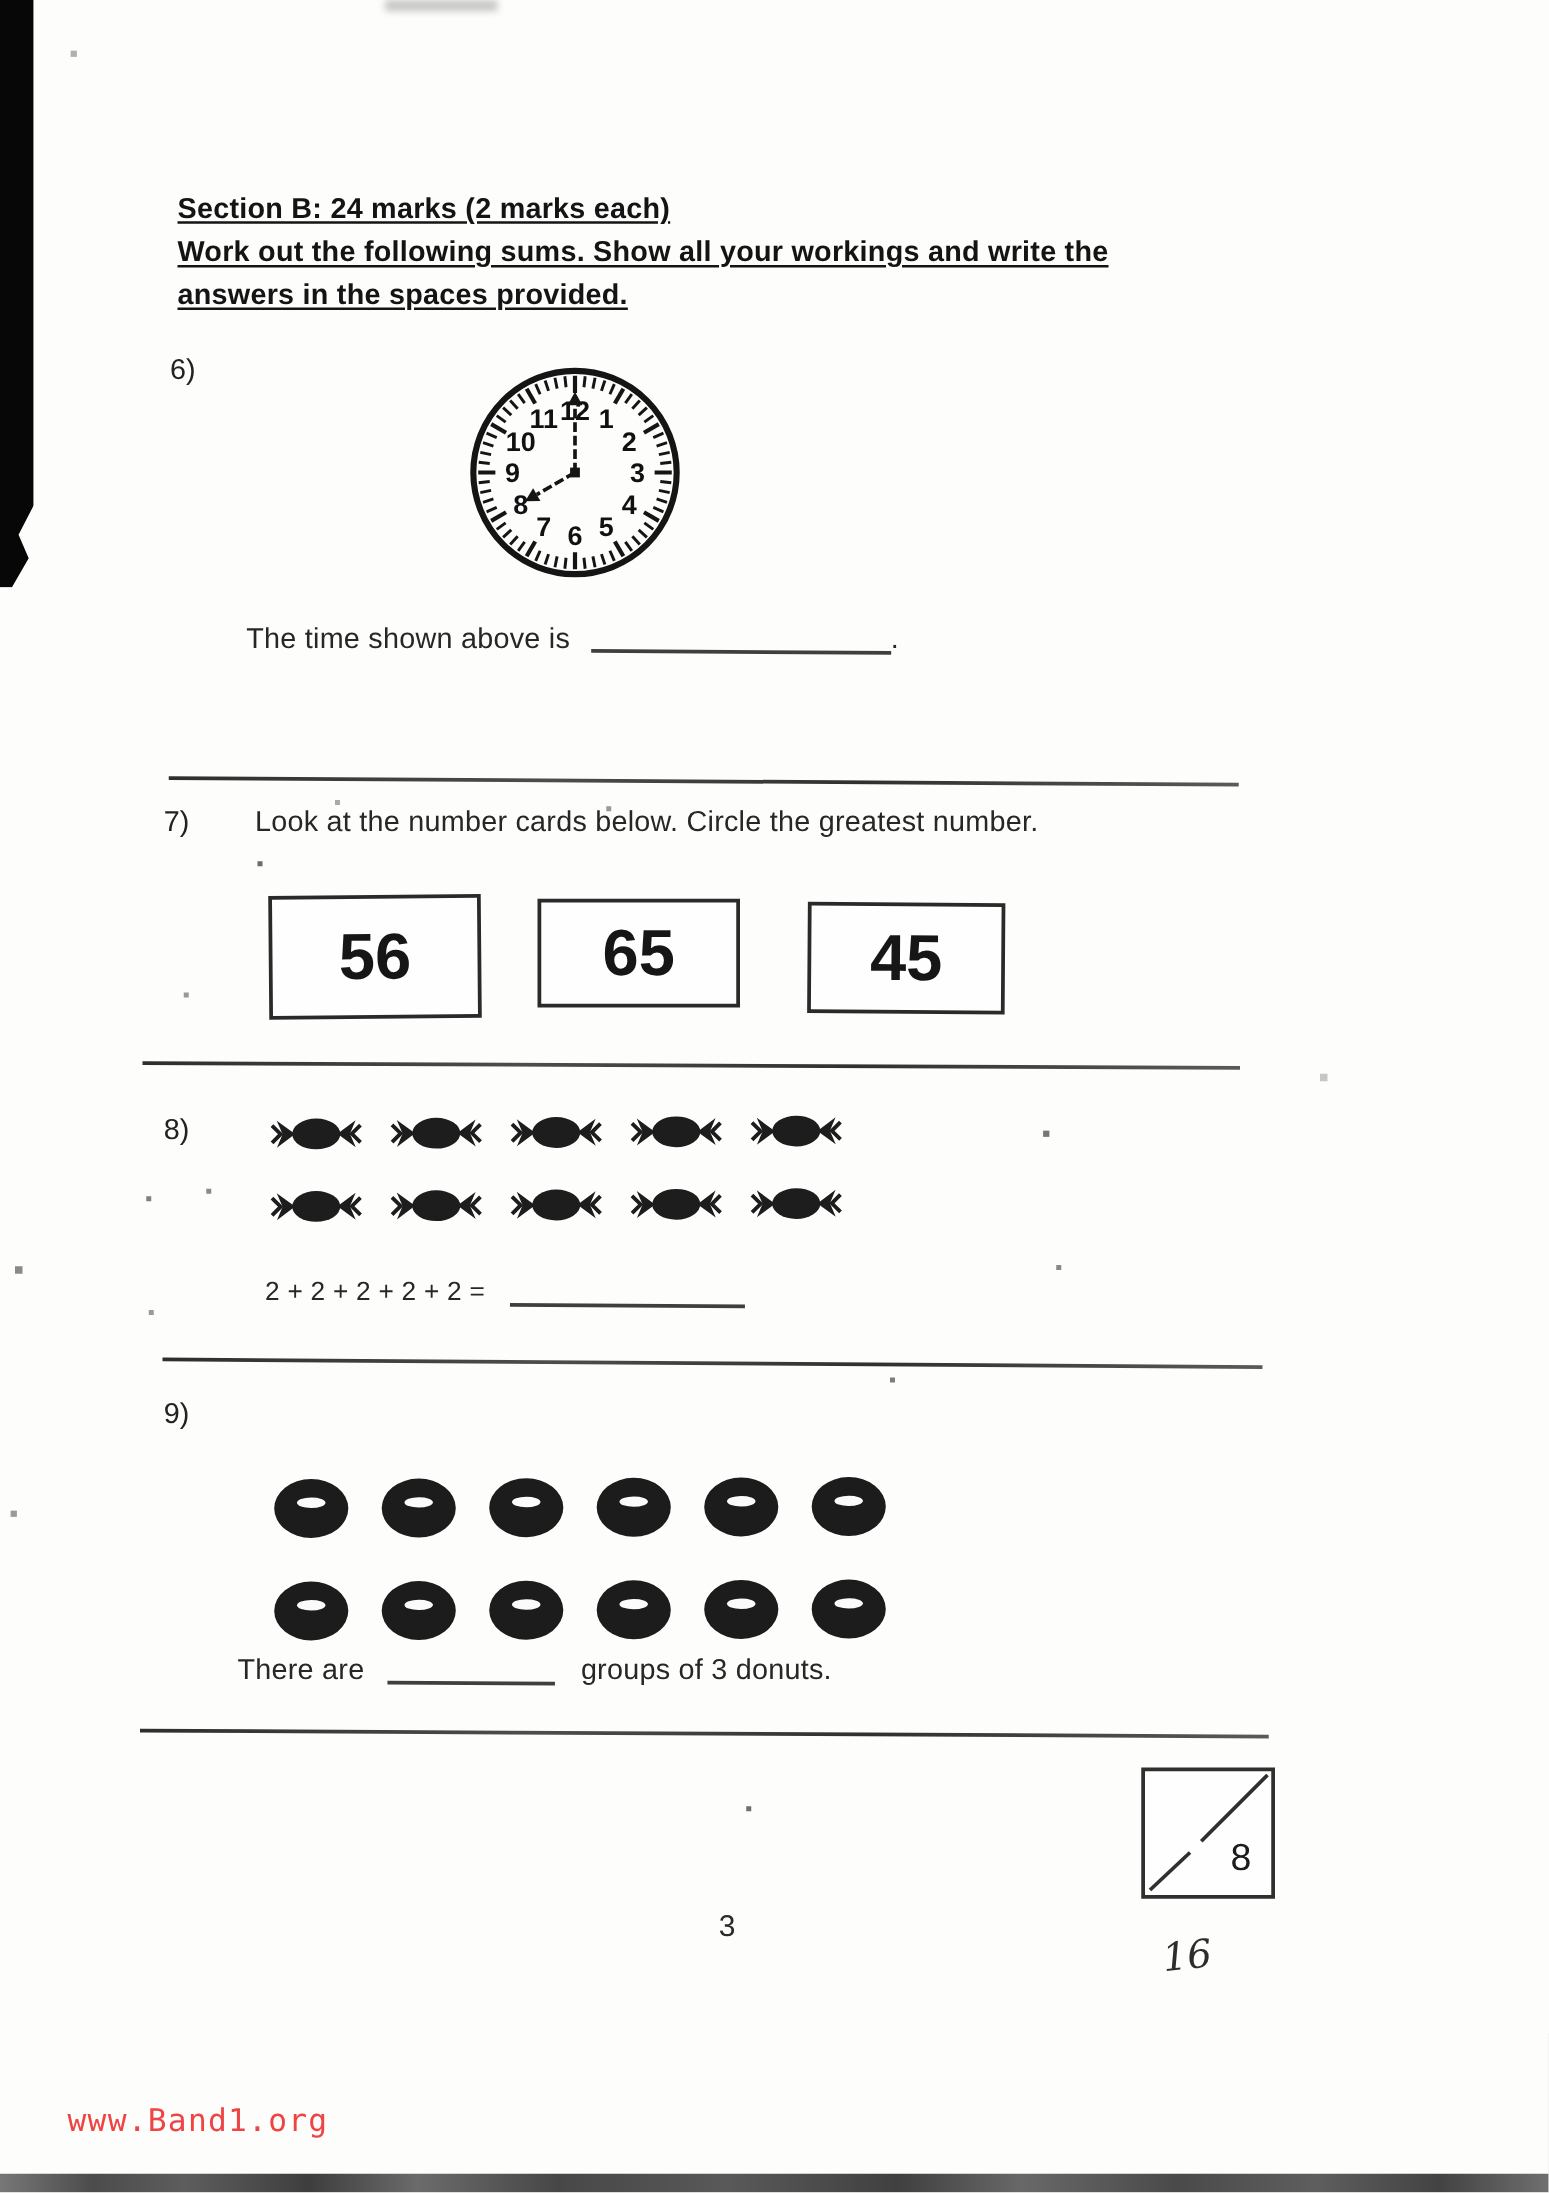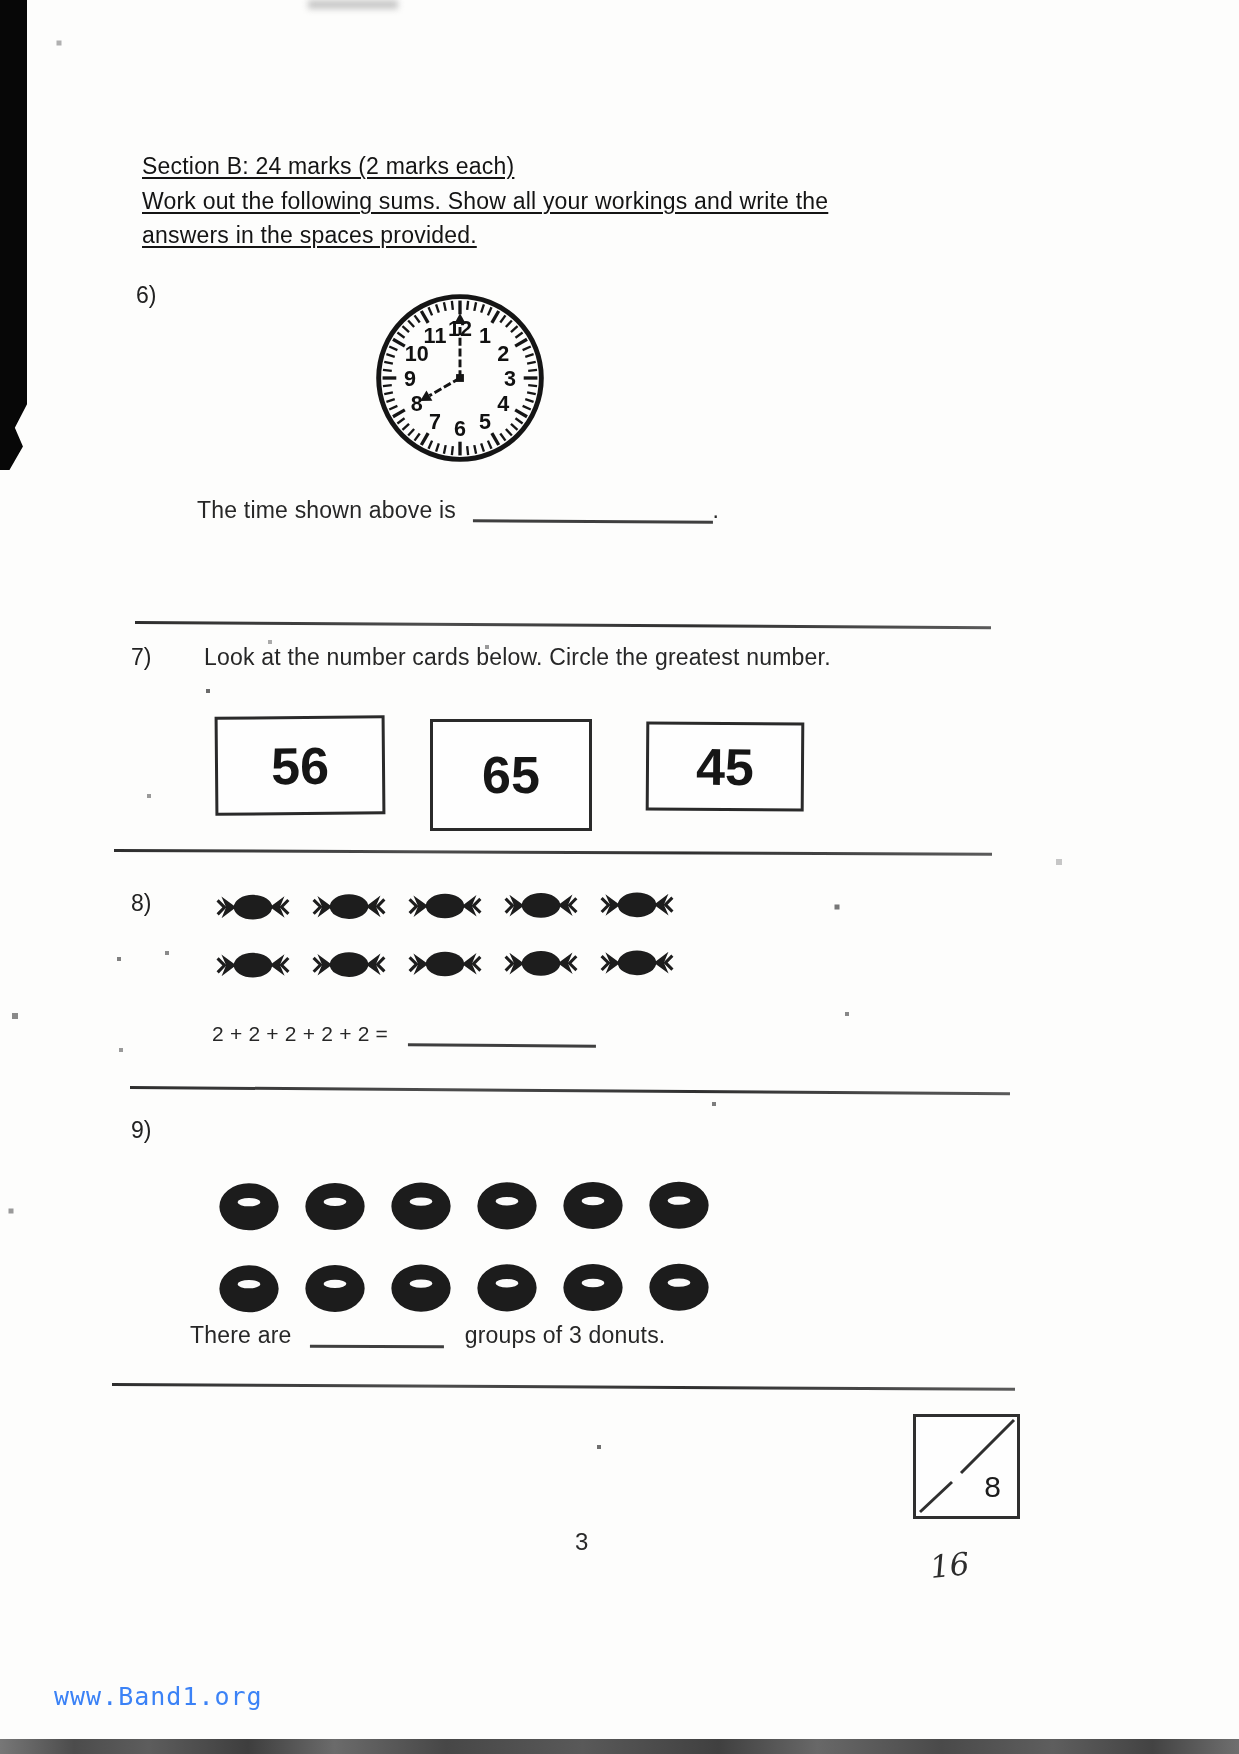--- a/index.html
+++ b/index.html
@@ -15,21 +15,21 @@
   .strip-bottom{left:0;top:1739px;width:1239px;height:15px;
      background:linear-gradient(90deg,#777 0,#4c4c4c 6%,#5d5d5d 12%,#3e3e3e 20%,#6b6b6b 27%,
        #474747 36%,#595959 47%,#404040 58%,#686868 66%,#4a4a4a 76%,#5e5e5e 85%,#434343 93%,#6f6f6f 100%)}
   .specks{left:0;top:0;width:2px;height:2px;background:transparent;box-shadow:
      207px 690px 0 1px #6b6b6b,148px 795px 0 1px #999,118px 958px 0 1px #808080,
      166px 952px 0 1px #8a8a8a,836px 906px 0 1.5px #777,846px 1013px 0 1px #888,
      120px 1049px 0 1px #9a9a9a,713px 1103px 0 1px #7d7d7d,598px 1446px 0 1px #6f6f6f,
      269px 641px 0 1px #aaa,486px 646px 0 1px #999,58px 42px 0 1.5px #b0b0b0,
      1058px 861px 0 2px #c6c6c6,14px 1015px 0 2px #8a8a8a,10px 1210px 0 1.5px #9a9a9a}
 
-  .hdr{font-weight:normal;font-size:23px;color:#141414;letter-spacing:.2px;
+  .hdr{font-weight:bold;font-size:23px;color:#141414;letter-spacing:.2px;
        text-decoration:underline;text-decoration-thickness:2.2px;text-underline-offset:3px}
   .qlabel{font-size:23px;color:#222}
   .qtext{font-size:23px;color:#272727;letter-spacing:.2px;white-space:nowrap}
   .blank{display:inline-block;height:18px;border-bottom:3px solid #3f3f3f;transform:translateY(5px)}
   .divider{height:3px;background:linear-gradient(90deg,#2e2e2e,#4d4d4d 35%,#303030 65%,#5a5a5a);transform-origin:left center}
 
   .card{border:3.5px solid #2a2a2a;background:#fefefe;display:flex;align-items:center;justify-content:center;
         font-size:52px;font-weight:bold;color:#161616}
 
   .candy-row{display:flex;gap:18px;transform:rotate(-.35deg)}
@@ -37,21 +37,21 @@
   .candy svg,.donut svg{display:block;width:100%;height:100%}
   .donut-row{display:flex;gap:10px;transform:rotate(-.2deg)}
   .donut{width:76px;height:64px}
 
   .marks-box{border:3px solid #2f2f2f;background:#fefefe}
   .marks-box svg{position:absolute;left:0;top:0}
   .marks-value{position:absolute;right:16px;bottom:12px;font-size:30px;color:#1c1c1c}
 
   .page-number{font-size:24px;color:#2a2a2a}
   .handwritten{font-family:"DejaVu Serif",serif;font-style:italic;font-size:31px;color:#2c2c2c;transform:rotate(-6deg)}
-  .footer{font-family:"DejaVu Sans Mono",monospace;font-size:25px;color:#3b82f6;letter-spacing:1px}
+  .footer{font-family:"DejaVu Sans Mono",monospace;font-size:25px;color:#ef4444;letter-spacing:1px}
 </style>
 </head>
 <body>
 
 <div class="page">
 
   <div class="abs strip-left"></div>
   <div class="abs smudge-top"></div>
   <div class="abs specks"></div>
   <div class="abs strip-bottom"></div>
@@ -145,21 +145,21 @@
     <span>The time shown above is</span>
     <span class="blank" style="width:240px;margin-left:10px;transform:translateY(5px) rotate(.35deg)"></span><span>.</span>
   </div>
   <div class="abs divider" style="left:135px;top:621px;width:856px;transform:rotate(.35deg)"></div>
 
   <div class="abs qlabel" style="left:131px;top:644px">7)</div>
   <div class="abs qtext" style="left:204px;top:644px">Look at the number cards below. Circle the greatest number.</div>
   <div class="abs card" style="left:215px;top:716px;width:170px;height:99px;transform:rotate(-.5deg)">
     <span>56</span>
   </div>
-  <div class="abs card" style="left:430px;top:719px;width:162px;height:112px">
+  <div class="abs card" style="left:430px;top:719px;width:162px;height:87px">
     <span>65</span>
   </div>
   <div class="abs card" style="left:646px;top:722px;width:158px;height:89px;transform:rotate(.4deg)">
     <span>45</span>
   </div>
   <div class="abs divider" style="left:114px;top:849px;width:878px;transform:rotate(.25deg)"></div>
 
   <div class="abs qlabel" style="left:131px;top:890px">8)</div>
   <div class="abs candy-row" style="left:214px;top:886px">
       <span class="candy">

